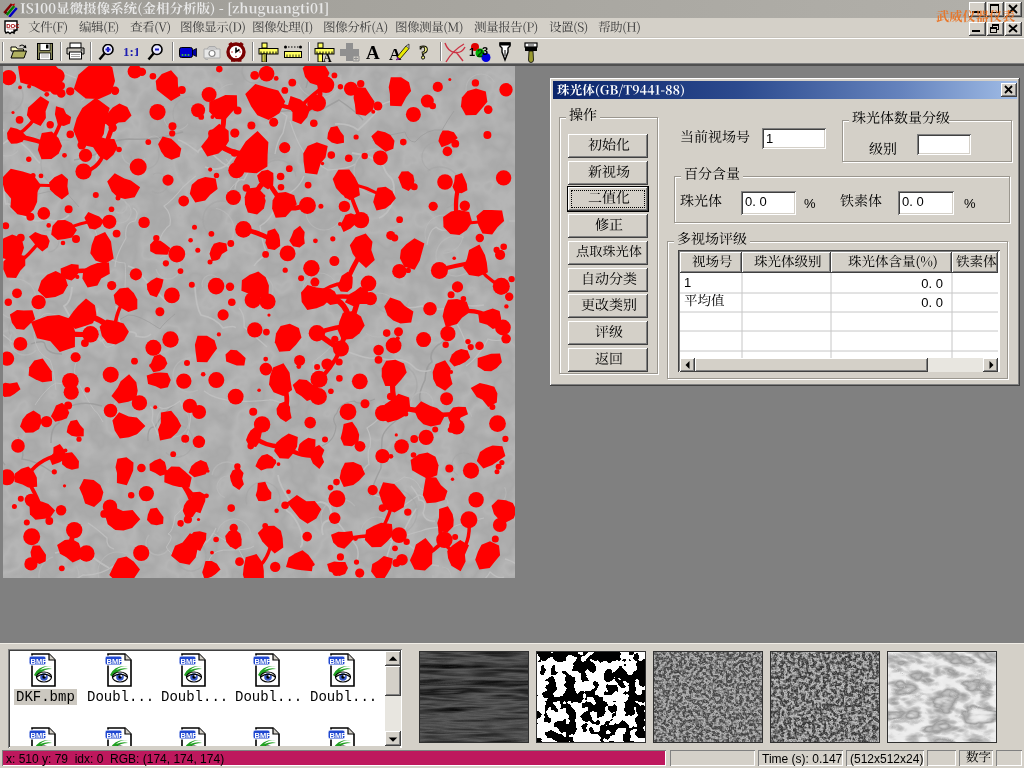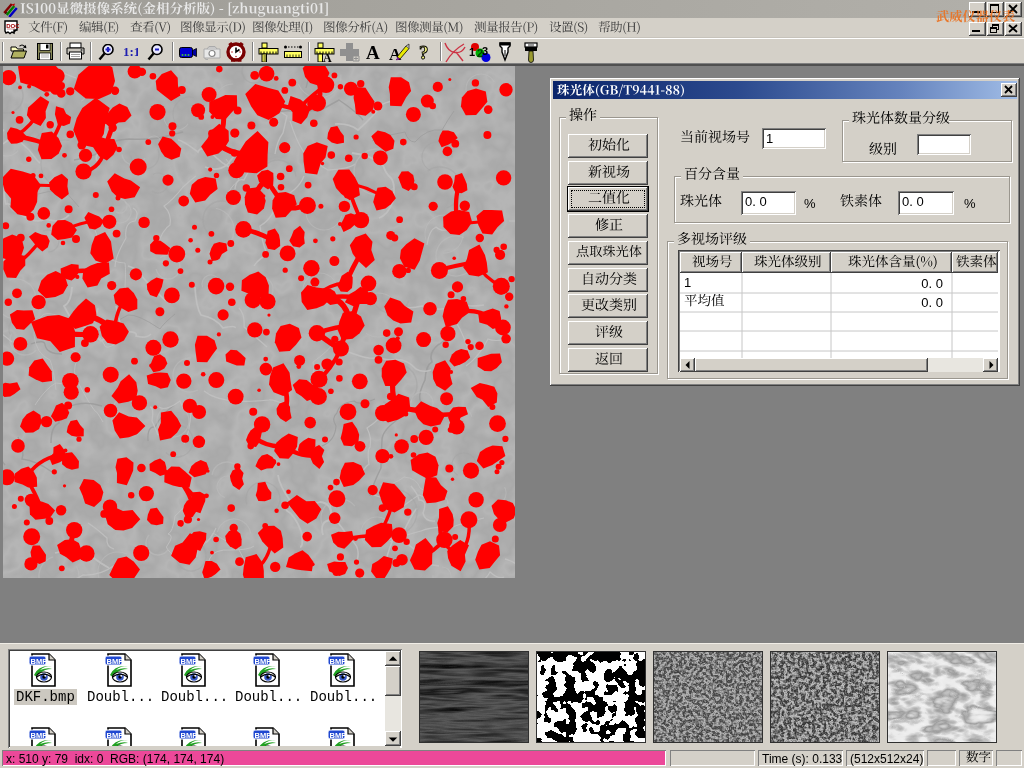--- a/index.html
+++ b/index.html
@@ -1267,26 +1267,26 @@
           <feFuncG type="table" tableValues="0.96 0.92 0.62 0.9 0.96 0.93"></feFuncG>
           <feFuncB type="table" tableValues="0.96 0.92 0.62 0.9 0.96 0.93"></feFuncB>
           <feFuncA type="linear" slope="0" intercept="1"></feFuncA>
         </feComponentTransfer>
 </filter>
     </defs>
     <rect width="110" height="92" filter="url(#tf4)"></rect>
 <rect x="0.5" y="0.5" width="109" height="91" fill="none" stroke="#303030"></rect>
   </svg>
 <div class="abs" style="left:0;top:748px;width:1024px;height:20px;background:#d4d0c8"></div>
-<div class="abs sunklite" style="left:2px;top:750px;width:664px;height:16px;background:#ec4899">
+<div class="abs sunklite" style="left:2px;top:750px;width:664px;height:16px;background:#be185d">
     <div style="padding:2px 4px;font:12px 'Liberation Sans';color:#000;white-space:nowrap">x: 510 y: 79&nbsp; idx: 0&nbsp; RGB: (174, 174, 174)</div>
   </div>
 <div class="abs sunklite" style="left:670px;top:750px;width:85px;height:16px;background:#d4d0c8"></div>
 <div class="abs sunklite" style="left:758px;top:750px;width:85px;height:16px;background:#d4d0c8">
-    <div style="padding:2px 4px;font:12px 'Liberation Sans';color:#000;white-space:nowrap">Time (s): 0.133</div>
+    <div style="padding:2px 4px;font:12px 'Liberation Sans';color:#000;white-space:nowrap">Time (s): 0.147</div>
   </div>
 <div class="abs sunklite" style="left:846px;top:750px;width:78px;height:16px;background:#d4d0c8">
     <div style="padding:2px 4px;font:12px 'Liberation Sans';color:#000;white-space:nowrap">(512x512x24)</div>
   </div>
 <div class="abs sunklite" style="left:927px;top:750px;width:29px;height:16px;background:#d4d0c8"></div>
 <div class="abs sunklite" style="left:959px;top:750px;width:34px;height:16px;background:#d4d0c8"></div>
 <svg style="position:absolute;left:965px;top:751px;overflow:visible" width="28" height="18">
     <path transform="translate(1,10.5)" d="M1.2 -10.1 1.0 -10.0C1.4 -9.6 1.8 -9.0 1.9 -8.4C2.6 -7.8 3.2 -9.3 1.2 -10.1ZM5.2 -10.2C5.0 -9.5 4.7 -8.8 4.4 -8.4L4.6 -8.2C5.0 -8.6 5.5 -9.1 5.9 -9.5C6.1 -9.5 6.3 -9.6 6.3 -9.7ZM3.2 -10.5V-8.1H0.6L0.7 -7.7H2.8C2.3 -6.7 1.4 -5.8 0.4 -5.0L0.6 -4.8C1.6 -5.4 2.5 -6.0 3.2 -6.9V-5.1H3.3C3.6 -5.1 4.0 -5.3 4.0 -5.4V-7.2C4.6 -6.8 5.3 -6.1 5.5 -5.6C6.4 -5.1 6.8 -6.8 4.0 -7.5V-7.7H6.6C6.8 -7.7 6.9 -7.8 6.9 -7.9C6.5 -8.2 5.9 -8.7 5.9 -8.7L5.4 -8.1H4.0V-10.0C4.3 -10.1 4.4 -10.2 4.4 -10.4ZM2.9 -5.1C2.8 -4.8 2.6 -4.3 2.4 -3.9H0.5L0.6 -3.5H2.3C1.9 -2.7 1.4 -1.8 1.1 -1.3C1.4 -1.2 1.7 -1.1 1.9 -1.2L2.3 -1.9C2.8 -1.7 3.2 -1.4 3.6 -1.2C3.0 -0.4 2.0 0.3 0.6 0.8L0.7 1.0C2.2 0.6 3.4 0.0 4.2 -0.8C4.6 -0.5 5.0 -0.2 5.2 0.1C5.9 0.4 6.2 -0.7 4.7 -1.4C5.2 -2.0 5.5 -2.7 5.6 -3.5H6.8C6.9 -3.5 7.1 -3.6 7.1 -3.7C6.7 -4.1 6.1 -4.6 6.1 -4.6L5.5 -3.9H3.3L3.6 -4.5C3.9 -4.6 4.0 -4.7 4.1 -4.8ZM3.1 -3.5H4.7C4.5 -2.9 4.3 -2.3 4.0 -1.7C3.6 -1.9 3.1 -2.0 2.4 -2.1ZM7.9 -10.5C7.7 -8.3 7.0 -6.2 6.2 -4.7L6.4 -4.6C6.8 -5.1 7.2 -5.6 7.5 -6.3C7.7 -4.9 8.1 -3.6 8.6 -2.4C7.8 -1.1 6.6 -0.1 4.9 0.8L5.0 1.0C6.8 0.3 8.1 -0.6 9.0 -1.7C9.6 -0.6 10.3 0.3 11.4 1.0C11.5 0.6 11.8 0.4 12.1 0.4L12.2 0.2C11.0 -0.4 10.1 -1.2 9.4 -2.3C10.3 -3.7 10.8 -5.3 11.0 -7.3H11.9C12.0 -7.3 12.1 -7.3 12.2 -7.5C11.8 -7.9 11.1 -8.4 11.1 -8.4L10.5 -7.7H8.1C8.4 -8.3 8.6 -9.1 8.8 -9.9C9.1 -9.9 9.2 -10.0 9.3 -10.2ZM9.0 -3.0C8.4 -4.1 8.0 -5.4 7.7 -6.7L8.0 -7.3H10.1C9.9 -5.7 9.6 -4.3 9.0 -3.0Z M18.3 -5.2V-3.7H13.1L13.2 -3.4H18.3V-0.3C18.3 -0.1 18.2 0.0 18.0 0.0C17.7 0.0 16.2 -0.1 16.2 -0.1V0.1C16.8 0.2 17.2 0.3 17.4 0.4C17.6 0.5 17.7 0.7 17.7 1.0C19.0 0.9 19.1 0.5 19.1 -0.2V-3.4H24.1C24.3 -3.4 24.4 -3.4 24.5 -3.6C24.0 -4.0 23.3 -4.5 23.3 -4.5L22.7 -3.7H19.1V-4.8C19.4 -4.8 19.6 -4.9 19.6 -5.1L19.5 -5.1C20.3 -5.5 21.2 -6.0 21.8 -6.4C22.1 -6.4 22.2 -6.4 22.3 -6.5L21.3 -7.4L20.8 -6.9H15.3L15.4 -6.5H20.6C20.2 -6.0 19.7 -5.5 19.1 -5.2ZM14.4 -9.4C14.4 -8.6 14.0 -7.7 13.5 -7.4C13.3 -7.2 13.1 -7.0 13.2 -6.7C13.4 -6.4 13.9 -6.5 14.2 -6.7C14.5 -7.0 14.8 -7.5 14.8 -8.3H22.9C22.8 -7.9 22.5 -7.4 22.3 -7.1L22.5 -7.0C22.9 -7.3 23.6 -7.8 24.0 -8.2C24.2 -8.2 24.4 -8.2 24.5 -8.3L23.5 -9.2L23.0 -8.7H19.1V-10.0C19.5 -10.1 19.6 -10.2 19.6 -10.4L18.3 -10.5V-8.7H14.8C14.7 -8.9 14.7 -9.2 14.6 -9.4Z" fill="#000"></path>
   </svg>
 <div class="abs sunklite" style="left:996px;top:750px;width:26px;height:16px;background:#d4d0c8"></div>

